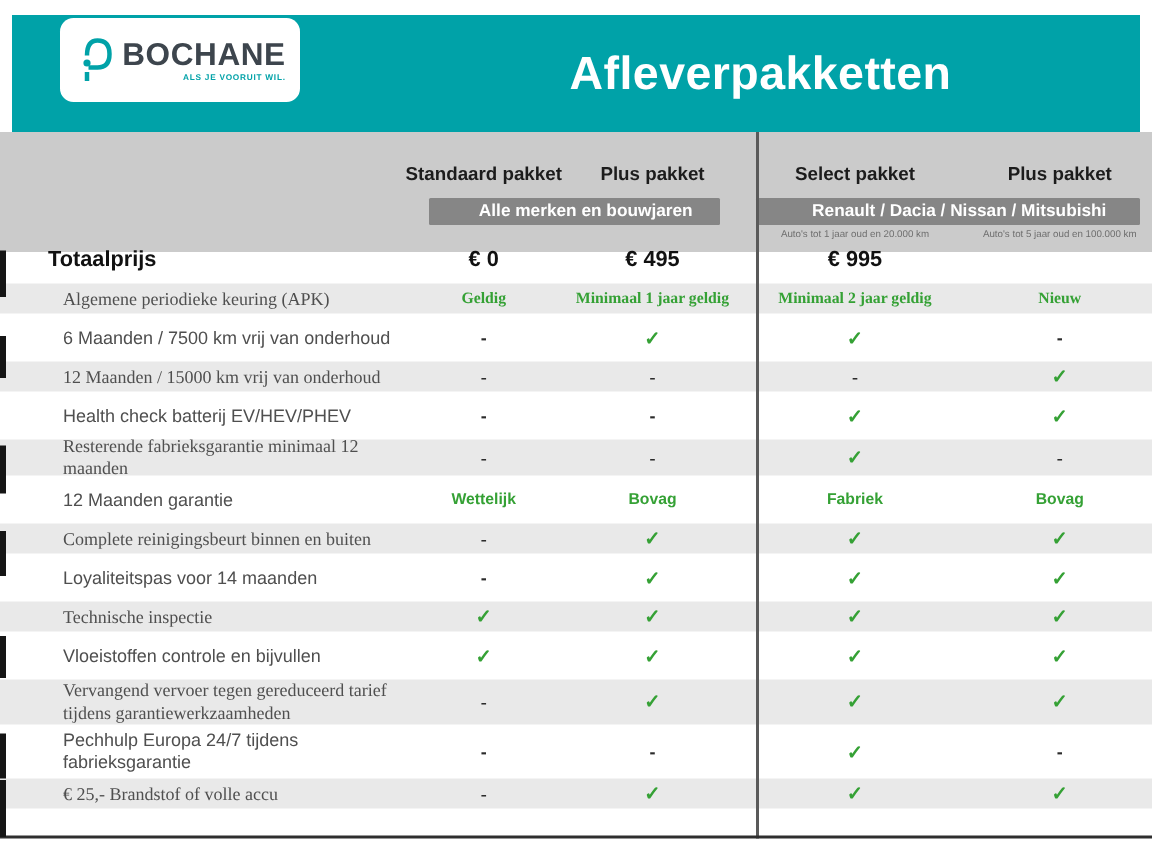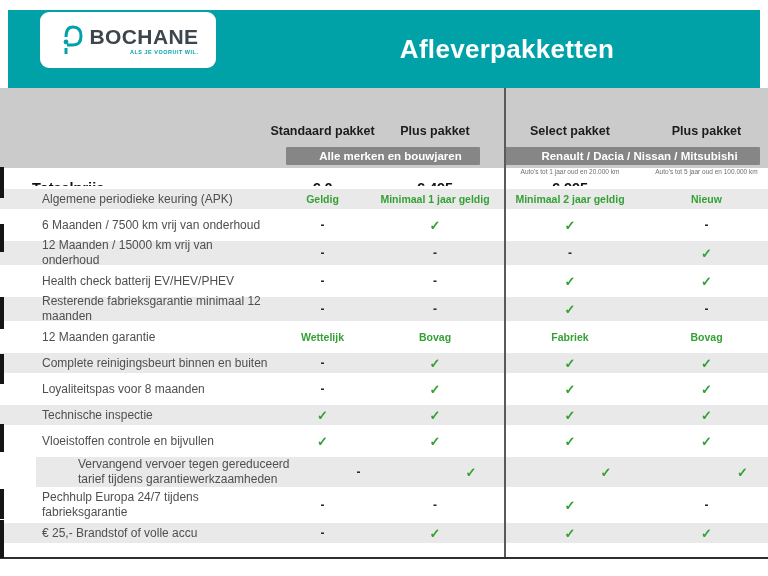--- a/index.html
+++ b/index.html
@@ -2,51 +2,51 @@
 <html style="--teal: #00a2a8; --green: #35a135; --bandgray: #cbcbcb; --rowgray: #e9e9e9; --bannergray: #868686;"><head>
 <meta charset="utf-8">
 <style>
   :root{ --teal:#00a2a8; --green:#35a135; --bandgray:#cbcbcb; --rowgray:#e9e9e9; --bannergray:#868686; }
   html,body{margin:0;padding:0;background:#fff;}
   .page{position:relative;width:768px;height:576px;background:#fff;overflow:hidden;
         font-family:"Liberation Sans",sans-serif;}
   
   .teal-band{position:absolute;left:8px;top:10px;width:752px;height:78px;background:var(--teal);}
   .page-title{position:absolute;left:248px;top:0;width:502px;height:78px;line-height:78px;
-        text-align:center;color:#fff;font-size:26px;font-weight:bold;letter-spacing:0.3px;}
-  .logo-box{position:absolute;left:40px;top:12px;width:176px;height:56px;background:#fff;
+        text-align:center;color:#fff;font-size:31px;font-weight:bold;letter-spacing:0.3px;}
+  .logo-box{position:absolute;left:40px;top:12px;width:160px;height:56px;background:#fff;
         border-radius:9px;display:flex;align-items:center;justify-content:center;gap:6px;}
   .logo-text{display:flex;flex-direction:column;align-items:flex-end;}
   .logo-brand{font-size:21px;font-weight:bold;color:#3d454d;letter-spacing:0.4px;line-height:1;}
   .logo-tagline{font-size:5.5px;font-weight:bold;color:var(--teal);letter-spacing:0.5px;margin-top:2px;}
   
   .cols{display:grid;grid-template-columns:270px 105px 120px 150px 123px;}
   
   .gray-band{position:absolute;left:0;top:88px;width:768px;height:80px;background:var(--bandgray);}
-  .pkg-names{padding-top:6px;height:19px;margin-top:30px;}
+  .pkg-names{padding-top:21px;height:19px;}
   .pkg-name{text-align:center;font-weight:bold;font-size:12.5px;color:#1c1c1c;}
   .banners{margin-top:4px;height:19px;}
   .bw-left{grid-column:2/4;}
   .bw-right{grid-column:4/6;}
   .banner{background:var(--bannergray);color:#fff;font-weight:bold;font-size:11.5px;
         text-align:center;line-height:18px;height:18px;border-radius:1px;padding-left:16px;}
   .b-left{width:178px;margin:0 auto;}
   .b-right{width:240px;margin:0 auto;}
   .notes{height:11px;margin-top:2px;}
   .note{text-align:center;font-size:6.5px;color:#6f6f6f;}
   .note-select{grid-column:4;}
   .note-plus{grid-column:5;}
   .prices{margin-top:1px;align-items:center;}
   .total-label{padding-left:32px;font-weight:bold;font-size:14.5px;color:#111;}
   .price{text-align:center;font-weight:bold;font-size:14.5px;color:#111;}
   
   .rows{position:absolute;left:0;top:186px;width:768px;}
   .frow{min-height:26px;align-items:center;}
-  .frow.alt{background:var(--rowgray);box-shadow:inset 0 3px 0 #fff, inset 0 -3px 0 #fff;}
-  .frow.tall{min-height:36px;margin-left:36px;}
+  .frow.alt{background:var(--rowgray);box-shadow:inset 0 3px 0 #fff, inset 0 -3px 0 #fff;font-family:Liberation Serif, serif;}
+  .frow.tall{min-height:36px;}
   .flabel{padding-left:42px;font-size:12px;color:#4f4f4f;line-height:1.25;max-width:238px;}
   .fval{text-align:center;}
   .fval.check{color:var(--green);font-weight:bold;font-size:13px;}
   .fval.dash{color:#2b2b2b;font-weight:bold;font-size:12px;}
   .fval.gtext{color:var(--green);font-weight:bold;font-size:10.5px;}
   
   .v-divider{position:absolute;left:504px;top:88px;width:2px;height:471px;background:#5a5a5a;}
   .bottom-line{position:absolute;left:0;top:557px;width:768px;height:2px;background:#2e2e2e;}
   .edge-mark{position:absolute;left:0;width:4px;background:#151515;}
 </style>
@@ -150,21 +150,21 @@
 
   <div class="frow cols alt">
     <div class="flabel">Complete reinigingsbeurt binnen en buiten</div>
     <div class="fval dash">-</div>
     <div class="fval check">✓</div>
     <div class="fval check">✓</div>
     <div class="fval check">✓</div>
   </div>
 
   <div class="frow cols">
-    <div class="flabel">Loyaliteitspas voor 8 maanden</div>
+    <div class="flabel">Loyaliteitspas voor 14 maanden</div>
     <div class="fval dash">-</div>
     <div class="fval check">✓</div>
     <div class="fval check">✓</div>
     <div class="fval check">✓</div>
   </div>
 
   <div class="frow cols alt">
     <div class="flabel">Technische inspectie</div>
     <div class="fval check">✓</div>
     <div class="fval check">✓</div>

